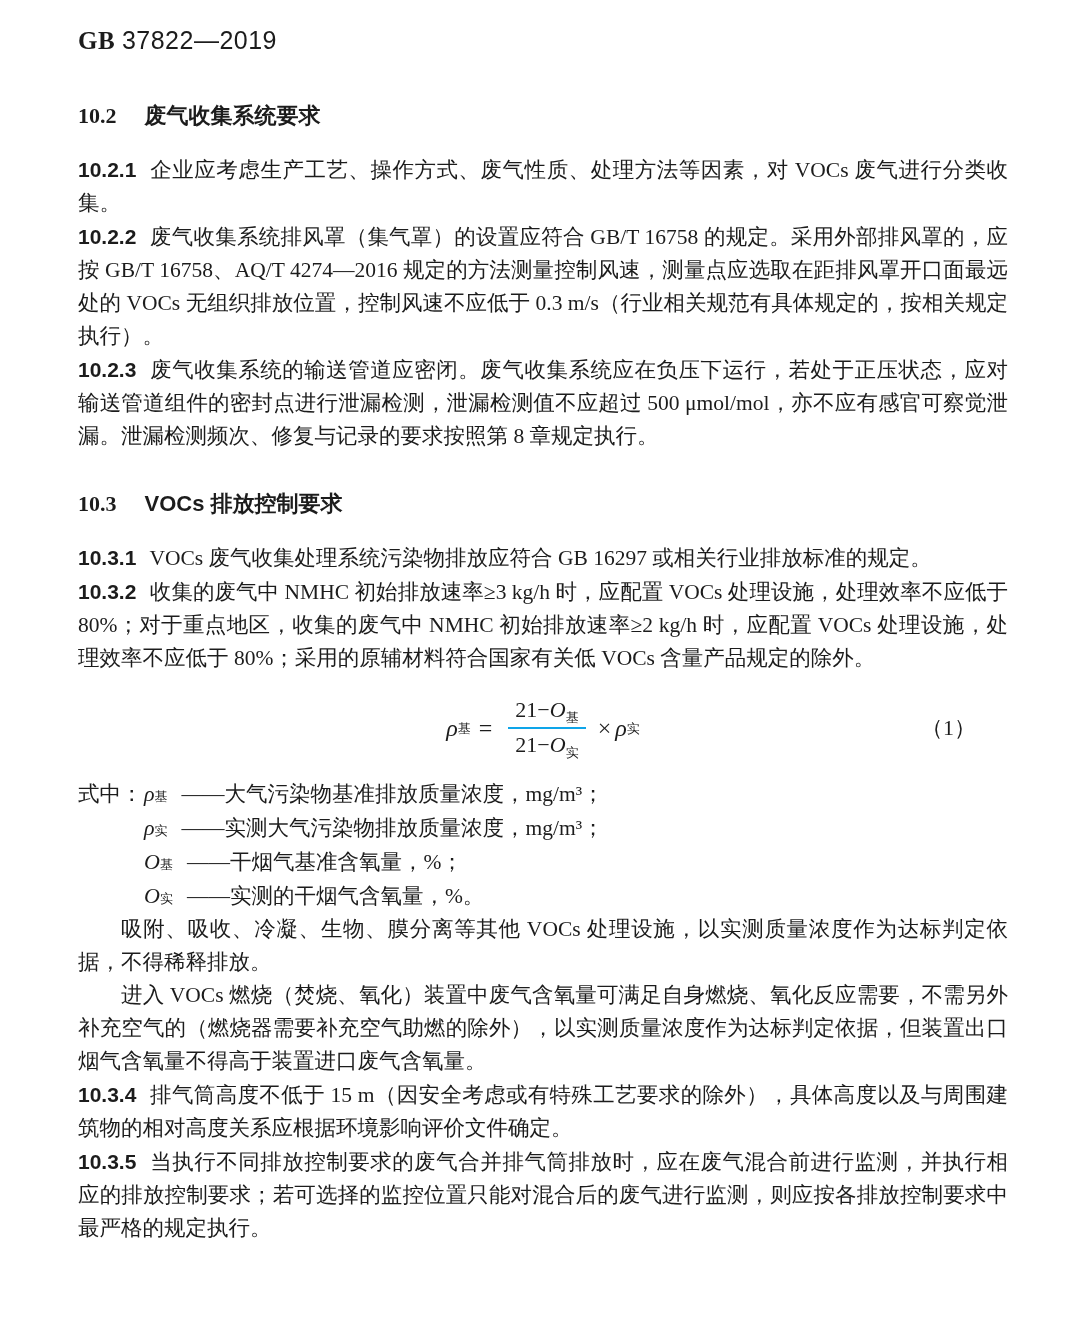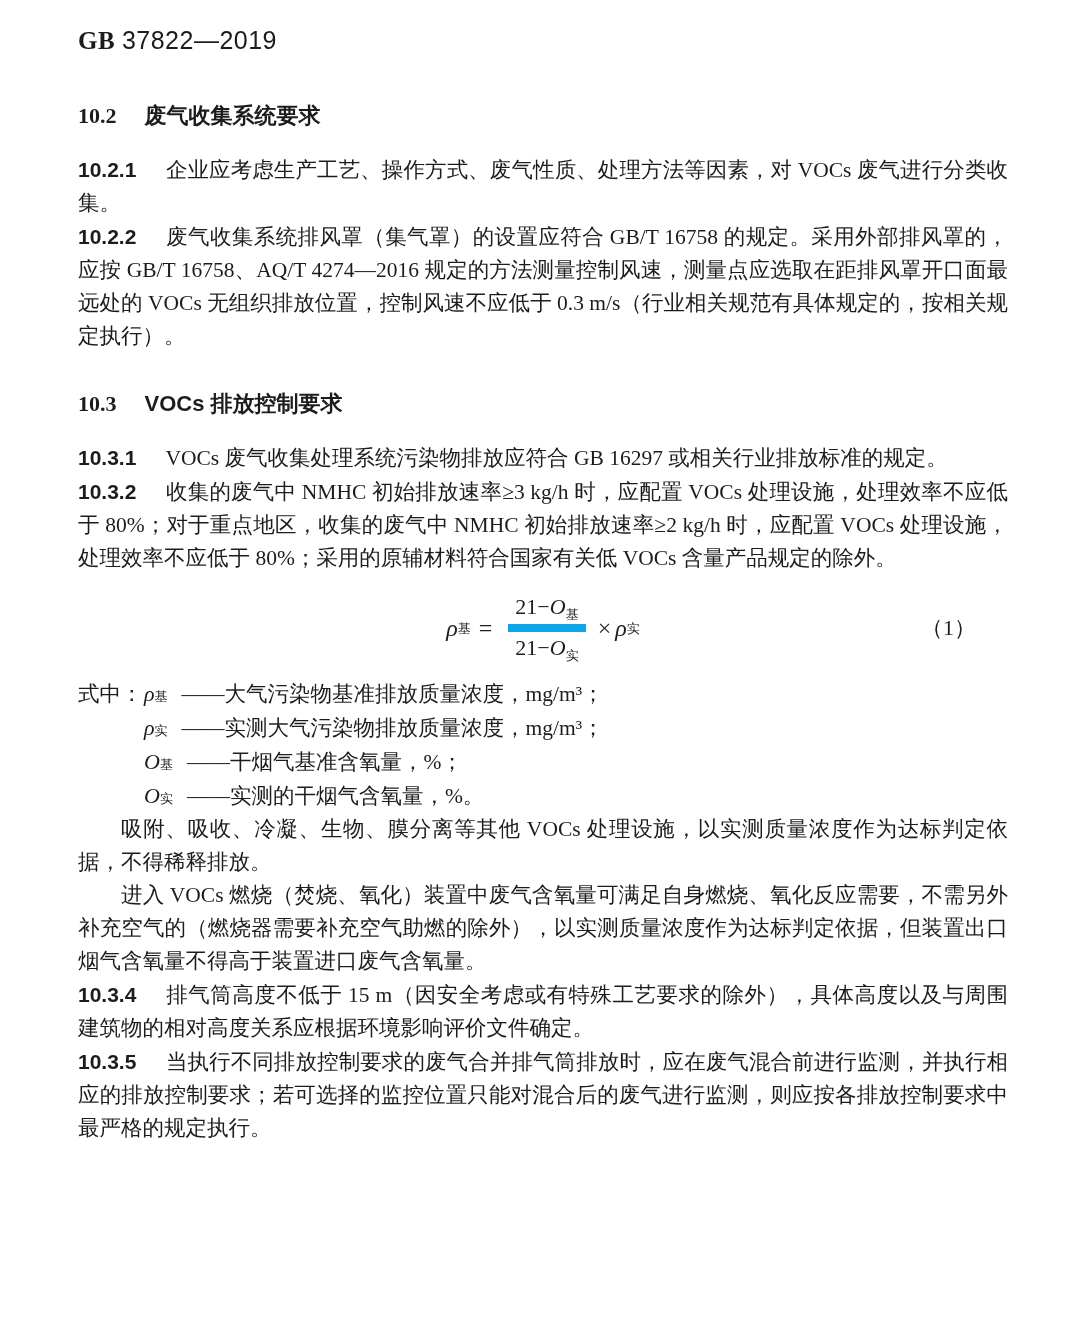--- a/index.html
+++ b/index.html
@@ -49,21 +49,21 @@
   .clause, .plain-p {
     font-size: 21.5px;
     line-height: 33px;
     text-align: justify;
     margin: 0;
   }
   .clause .c-no {
     font-family: "Liberation Sans", "DejaVu Sans", sans-serif;
     font-weight: bold;
     font-size: 21px;
-    margin-right: 24px;
+    margin-right: 8px;
   }
   .plain-p { text-indent: 2em; }
   
   .formula-row {
     position: relative;
     height: 86px;
     margin: 10px 0 6px 0;
     display: flex;
     align-items: center;
     justify-content: center;
@@ -80,21 +80,21 @@
     line-height: 1;
   }
   .frac {
     display: inline-flex;
     flex-direction: column;
     align-items: center;
     margin: 0 8px;
     font-size: 22px;
   }
   .frac .num {
-    border-bottom: 8px solid #0ea5e9;
+    border-bottom: 2px solid #0ea5e9;
     padding: 0 7px 3px 7px;
   }
   .frac .den { padding: 3px 7px 0 7px; text-align: center; }
   .eq-no {
     position: absolute;
     right: 32px;
     top: 50%;
     transform: translateY(-50%);
     font-size: 22px;
   }
@@ -134,20 +134,24 @@
     <span class="h-title">废气收集系统要求</span>
   </div>
 
   <p class="clause">
     <span class="c-no">10.2.1</span>
     <span>企业应考虑生产工艺、操作方式、废气性质、处理方法等因素，对 VOCs 废气进行分类收集。</span>
   </p>
   <p class="clause">
     <span class="c-no">10.2.2</span>
     <span>废气收集系统排风罩（集气罩）的设置应符合 GB/T 16758 的规定。采用外部排风罩的，应按 GB/T 16758、AQ/T 4274—2016 规定的方法测量控制风速，测量点应选取在距排风罩开口面最远处的 VOCs 无组织排放位置，控制风速不应低于 0.3 m/s（行业相关规范有具体规定的，按相关规定执行）。</span>
+  </p>
+  <p class="clause">
+    <span class="c-no">10.2.3</span>
+    <span>废气收集系统的输送管道应密闭。废气收集系统应在负压下运行，若处于正压状态，应对输送管道组件的密封点进行泄漏检测，泄漏检测值不应超过 500 μmol/mol，亦不应有感官可察觉泄漏。泄漏检测频次、修复与记录的要求按照第 8 章规定执行。</span>
   </p>
 
   <div class="sec-heading">
     <span class="h-no">10.3</span>
     <span class="h-title">VOCs 排放控制要求</span>
   </div>
 
   <p class="clause">
     <span class="c-no">10.3.1</span>
     <span>VOCs 废气收集处理系统污染物排放应符合 GB 16297 或相关行业排放标准的规定。</span>

